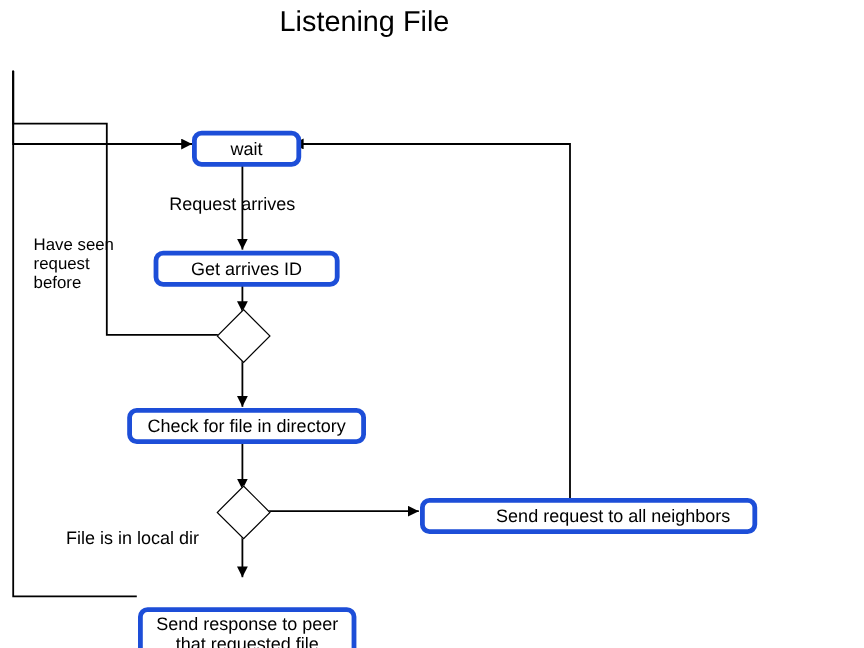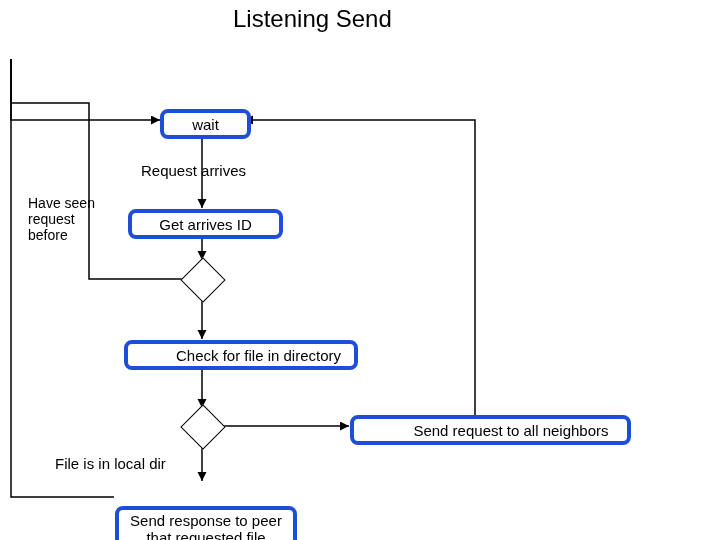--- a/index.html
+++ b/index.html
@@ -6,21 +6,21 @@
   body{width:720px;height:540px;background:#fff;font-family:Arial,Helvetica,sans-serif;position:relative;}
   .title{position:absolute;font-size:24px;}
   .label{position:absolute;font-size:15px;white-space:pre;}
   .box{position:absolute;border:4px solid #1d4ed8;border-radius:8px;background:#fff;text-align:center;font-size:15px;display:flex;align-items:center;justify-content:center;}
   .diamond{position:absolute;width:30px;height:30px;border:1px solid #000;background:#fff;transform:rotate(45deg);}
   svg{position:absolute;left:0;top:0;}
 </style>
 </head>
 <body>
 
-<div class="title" style="left:233px;top:5px;">Listening Send</div>
+<div class="title" style="left:233px;top:5px;">Listening File</div>
 
 <svg width="720" height="540">
   <defs>
     <marker id="ah" markerWidth="8" markerHeight="8" refX="6" refY="3" orient="auto">
       <path d="M0,0 L6,3 L0,6 Z" fill="#000"></path>
     </marker>
   </defs>
 
   <polyline points="11,59 11,120 160,120" fill="none" stroke="#000" stroke-width="1.5" marker-end="url(#ah)"></polyline>
 
@@ -40,27 +40,27 @@
 
   <line x1="202" y1="444" x2="202" y2="481" stroke="#000" stroke-width="1.5" marker-end="url(#ah)"></line>
 
   <polyline points="114,497 11,497 11,59" fill="none" stroke="#000" stroke-width="1.5"></polyline>
 </svg>
 
 <div class="box" style="left:160px;top:109px;width:83px;height:22px;">wait</div>
 
 <div class="box" style="left:128px;top:209px;width:147px;height:22px;">Get arrives ID</div>
 
-<div class="box" style="left:124px;top:340px;width:191px;height:22px;padding-left:35px;">Check for file in directory</div>
+<div class="box" style="left:106px;top:340px;width:191px;height:22px;">Check for file in directory</div>
 
 <div class="box" style="left:350px;top:415px;width:232px;height:22px;padding-left:41px;">Send request to all neighbors</div>
 
 <div class="box" style="left:115px;top:482px;width:174px;height:38px;line-height:1.15;margin-top:24px;">Send response to peer
 that requested file</div>
 
 <div class="diamond" style="left:187px;top:264px;"></div>
 <div class="diamond" style="left:187px;top:411px;"></div>
 
 <div class="label" style="left:141px;top:162px;">Request arrives</div>
 <div class="label" style="left:28px;top:195px;font-size:14px;line-height:1.15;">Have seen
 request
 before</div>
-<div class="label" style="left:55px;top:455px;">File is in local dir</div>
+<div class="label" style="left:55px;top:440px;">File is in local dir</div>
 
 </body></html>

